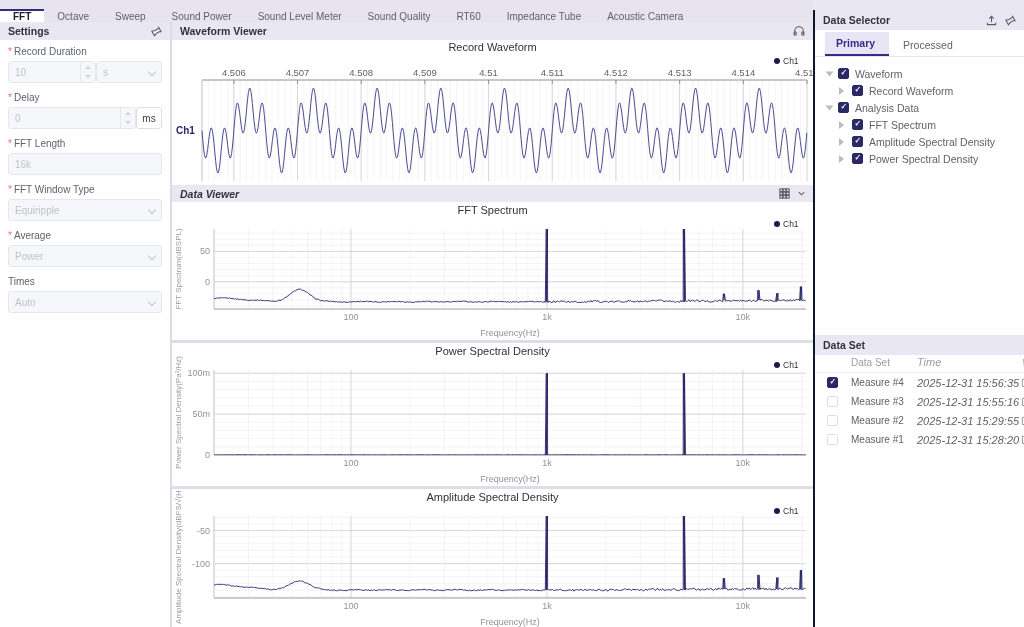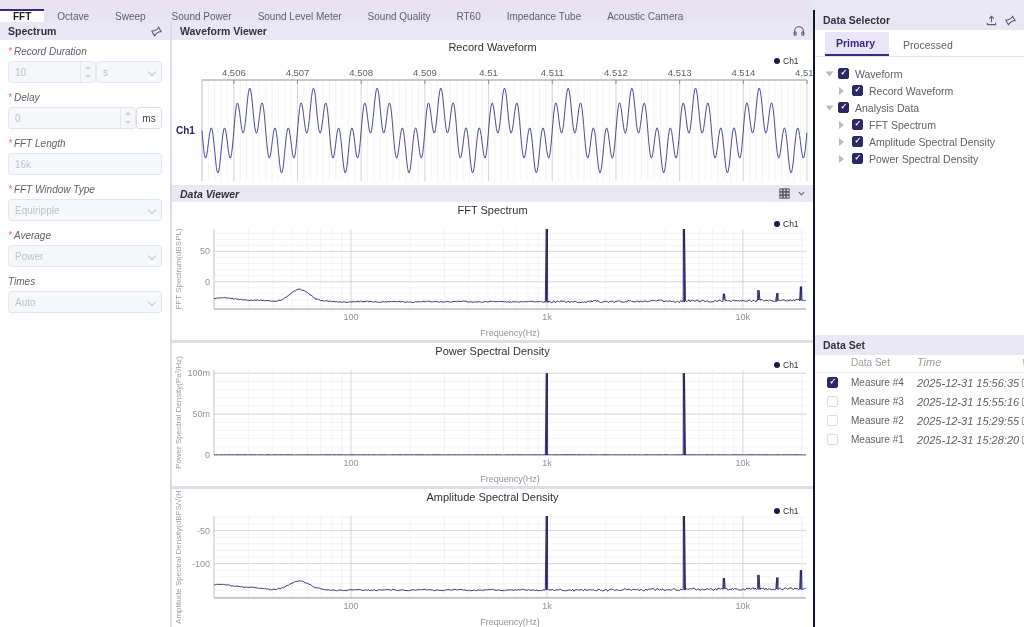--- a/index.html
+++ b/index.html
@@ -19,21 +19,21 @@
                 background:#e9e7f1;padding:0 8px;font-size:10.5px;font-weight:bold;color:#33333d;}
   .hdr-icons{display:flex;align-items:center;gap:8px;}
   .icon-btn{display:flex;align-items:center;justify-content:center;cursor:pointer;}
   .icon-btn svg{stroke:#5d5d68;fill:none;stroke-width:1.2;}
 
   
   .sidebar{position:absolute;left:0;top:22px;width:170px;height:605px;background:#fff;}
   .sidebar .panel-header{height:18px;}
   .fields{padding:6px 8px;}
   .field{margin-bottom:9px;}
-  .field-label{font-size:10px;color:#5f6269;margin-bottom:4px;font-style:italic;}
+  .field-label{font-size:10px;color:#5f6269;margin-bottom:4px;}
   .req{color:#f56c6c;margin-right:2px;}
   .ctrl-row{display:flex;}
   .inputbox{position:relative;height:20px;border:1px solid #e4e7ed;border-radius:3px;
             background:#f5f7fa;display:flex;align-items:center;padding:0 6px;
             font-size:10px;color:#bfc3ca;flex:1;}
   .suffix-box{width:26px;height:22px;border:1px solid #dcdfe6;border-radius:3px;background:#fff;
               display:flex;align-items:center;justify-content:center;font-size:10px;color:#3d3d46;flex:none;box-sizing:border-box;}
   .stepper{position:absolute;right:0;top:0;bottom:0;width:14px;border-left:1px solid #e4e7ed;
            display:flex;flex-direction:column;}
   .step{flex:1;display:flex;align-items:center;justify-content:center;}
@@ -94,21 +94,21 @@
       <div class="top-tab">Sound Power</div>
       <div class="top-tab">Sound Level Meter</div>
       <div class="top-tab">Sound Quality</div>
       <div class="top-tab">RT60</div>
       <div class="top-tab">Impedance Tube</div>
       <div class="top-tab">Acoustic Camera</div>
     </div>
 
   <div class="sidebar">
     <div class="panel-header">
-      <span>Spectrum</span>
+      <span>Settings</span>
       <span class="icon-btn">
         <svg width="11" height="11" viewBox="0 0 12 12">
             <path d="M7 1l4 4-2 .5L6.5 8 5 11 1 7l3-1.5L6.5 3z" transform="rotate(15 6 6)"></path>
           </svg>
       </span>
     </div>
     <div class="fields" id="settings-fields">
         <div class="field">
           <div class="field-label"><span class="req">*</span>Record Duration</div>
           <div class="ctrl-row">

